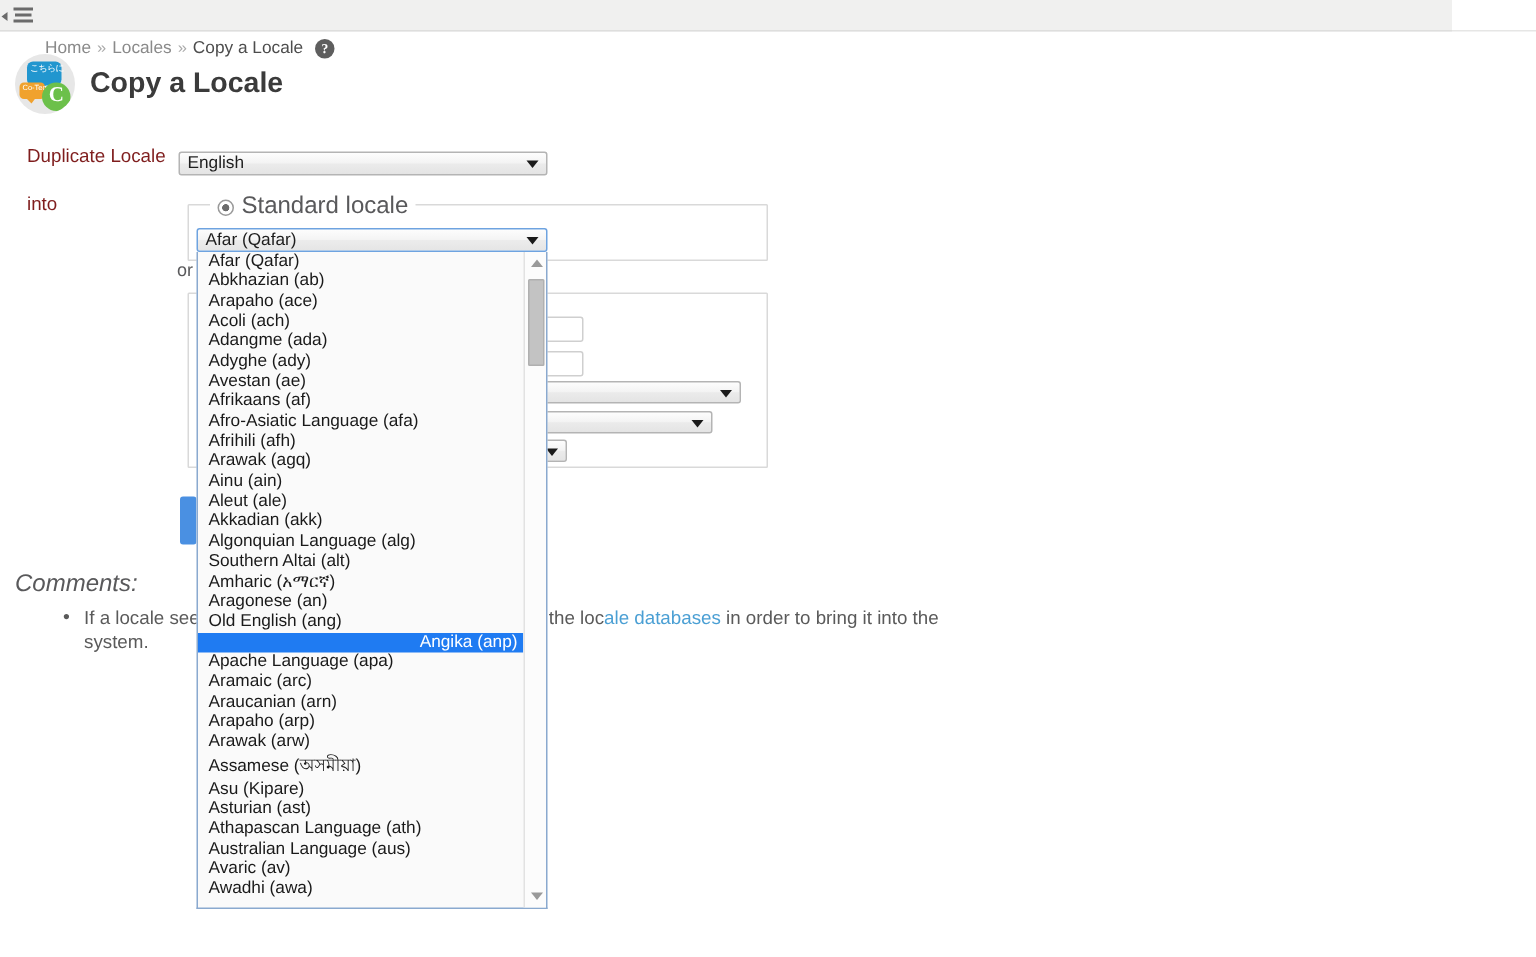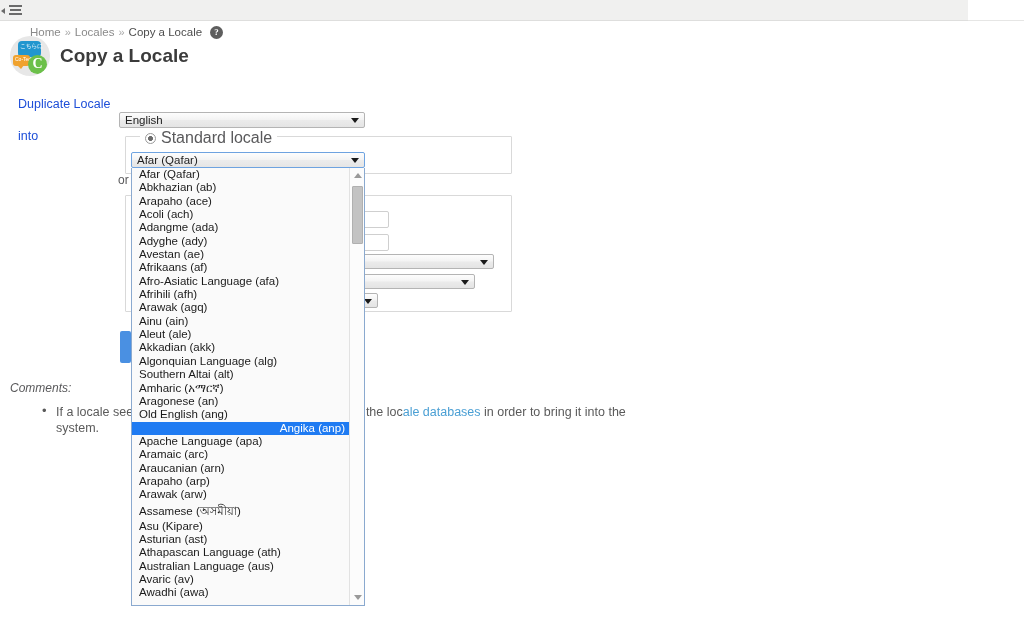--- a/index.html
+++ b/index.html
@@ -102,21 +102,21 @@
   .applogo .or-t {
     position: absolute; left: 5px; top: 21px; font-size: 5px;
     color: #fff; line-height: 5px;
   }
   h1.page-title {
     margin: 0; font-size: 19px; color: #3b3b3b; font-weight: bold;
   }
 
   
   .form-label {
-    position: absolute; font-size: 12.5px; color: #1d4ed8; text-align: right;
+    position: absolute; font-size: 12.5px; color: #7f1d1d; text-align: right;
   }
   .lbl-duplicate { left: 18px; top: 97px; }
   .lbl-into     { left: 18px; top: 129px; }
 
   .sel {
     position: absolute;
     background: linear-gradient(to bottom, #fdfdfd 0%, #f3f3f3 48%, #ebebeb 52%, #e4e4e4 100%);
     border: 1px solid #b4b4b4;
     border-radius: 2px;
     font-size: 11.5px; color: #1d1d1d;
@@ -125,21 +125,21 @@
     cursor: pointer;
   }
   .sel .arw {
     position: absolute; right: 5px; top: 50%;
     margin-top: -2px;
     width: 0; height: 0;
     border-left: 4px solid transparent;
     border-right: 4px solid transparent;
     border-top: 5px solid #1a1a1a;
   }
-  #sel-duplicate { left: 119px; top: 112px; width: 246px; height: 16px; }
+  #sel-duplicate { left: 119px; top: 101px; width: 246px; height: 16px; }
 
   
   .fs {
     position: absolute;
     border: 1px solid #d9d9d9;
     border-radius: 1px;
     background: #fff;
   }
   #fs-standard { left: 123px; top: 136px; width: 387px; height: 38px; }
   #fs-custom   { left: 123px; top: 195px; width: 387px; height: 117px; }
@@ -167,21 +167,21 @@
   }
   #txt1 { left: 355px; top: 211px; width: 34px; }
   #txt2 { left: 355px; top: 234px; width: 34px; }
   #sel-a { left: 300px; top: 254px; width: 194px; height: 15px; }
   #sel-b { left: 300px; top: 274px; width: 175px; height: 15px; }
   #sel-c { left: 355px; top: 293px; width: 18px;  height: 15px; }
 
   
   .comments-label {
     position: absolute; left: 10px; top: 381px;
-    font-size: 12px; color: #59595b; font-style: italic;
+    font-size: 16px; color: #59595b; font-style: italic;
   }
   .comments-list {
     position: absolute; left: 40px; top: 404px;
     width: 620px; font-size: 12.5px; color: #5a5a5a;
     margin: 0; padding: 0; list-style: none;
   }
   .comments-list li { position: relative; padding-left: 16px; line-height: 16px; }
   .comments-list li:before {
     content: "\2022"; position: absolute; left: 2px; top: -1px;
     color: #5a5a5a; font-size: 13px;

